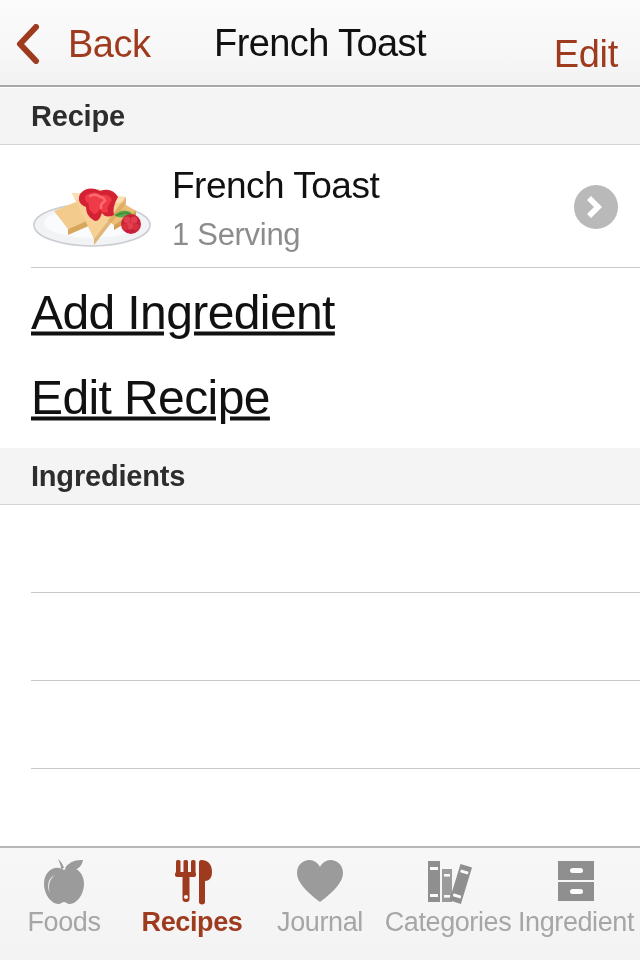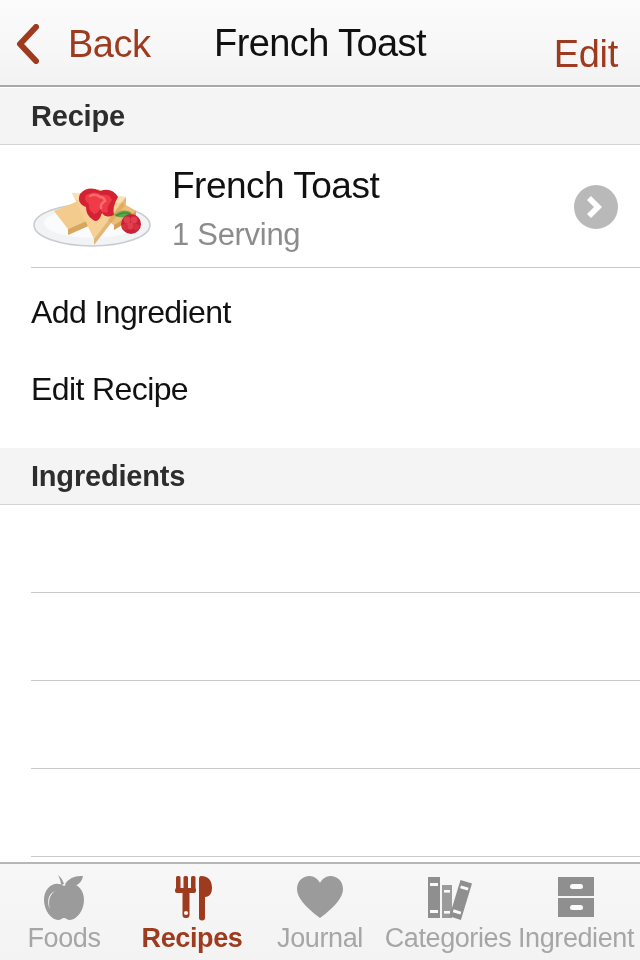--- a/index.html
+++ b/index.html
@@ -66,35 +66,35 @@
   .recipe-sub {
     position:absolute; left:172px; top:72px;
     font-size:31px; color:#8c8c8c; letter-spacing:-0.3px;
   }
   .disclosure {
     position:absolute; right:22px; top:50%; transform:translateY(-50%);
     width:44px; height:44px;
   }
 
   #row-add  { top:268px; height:88px; }
-  #row-edit { top:344px; height:90px; }
+  #row-edit { top:352px; height:90px; }
   .action-label {
     position:absolute; left:31px; top:50%; transform:translateY(-50%);
-    font-size:32px; color:#111; letter-spacing:-0.6px;
+    font-size:48px; color:#111; letter-spacing:-0.6px;text-decoration:underline;
   }
 
   .empty-row { position:absolute; left:0; width:640px; height:88px; background:#fff; }
   #empty-0 { top:505px; }
   #empty-1 { top:593px; }
   #empty-2 { top:681px; }
   #empty-3 { top:769px; }
 
   
   .tabbar {
-    position:absolute; left:0; bottom:0; width:640px; height:98px;
+    position:absolute; left:0; bottom:0; width:640px; height:114px;
     background:linear-gradient(to bottom,#f7f7f7 0%, #f3f3f3 100%);
     border-top:2px solid #b6b6b6;
     display:flex;
   }
   .tab {
     flex:1; display:flex; flex-direction:column;
     align-items:center; justify-content:flex-start;
     padding-top:9px; cursor:pointer;
   }
   .tab-icon { height:48px; display:flex; align-items:center; justify-content:center; }

